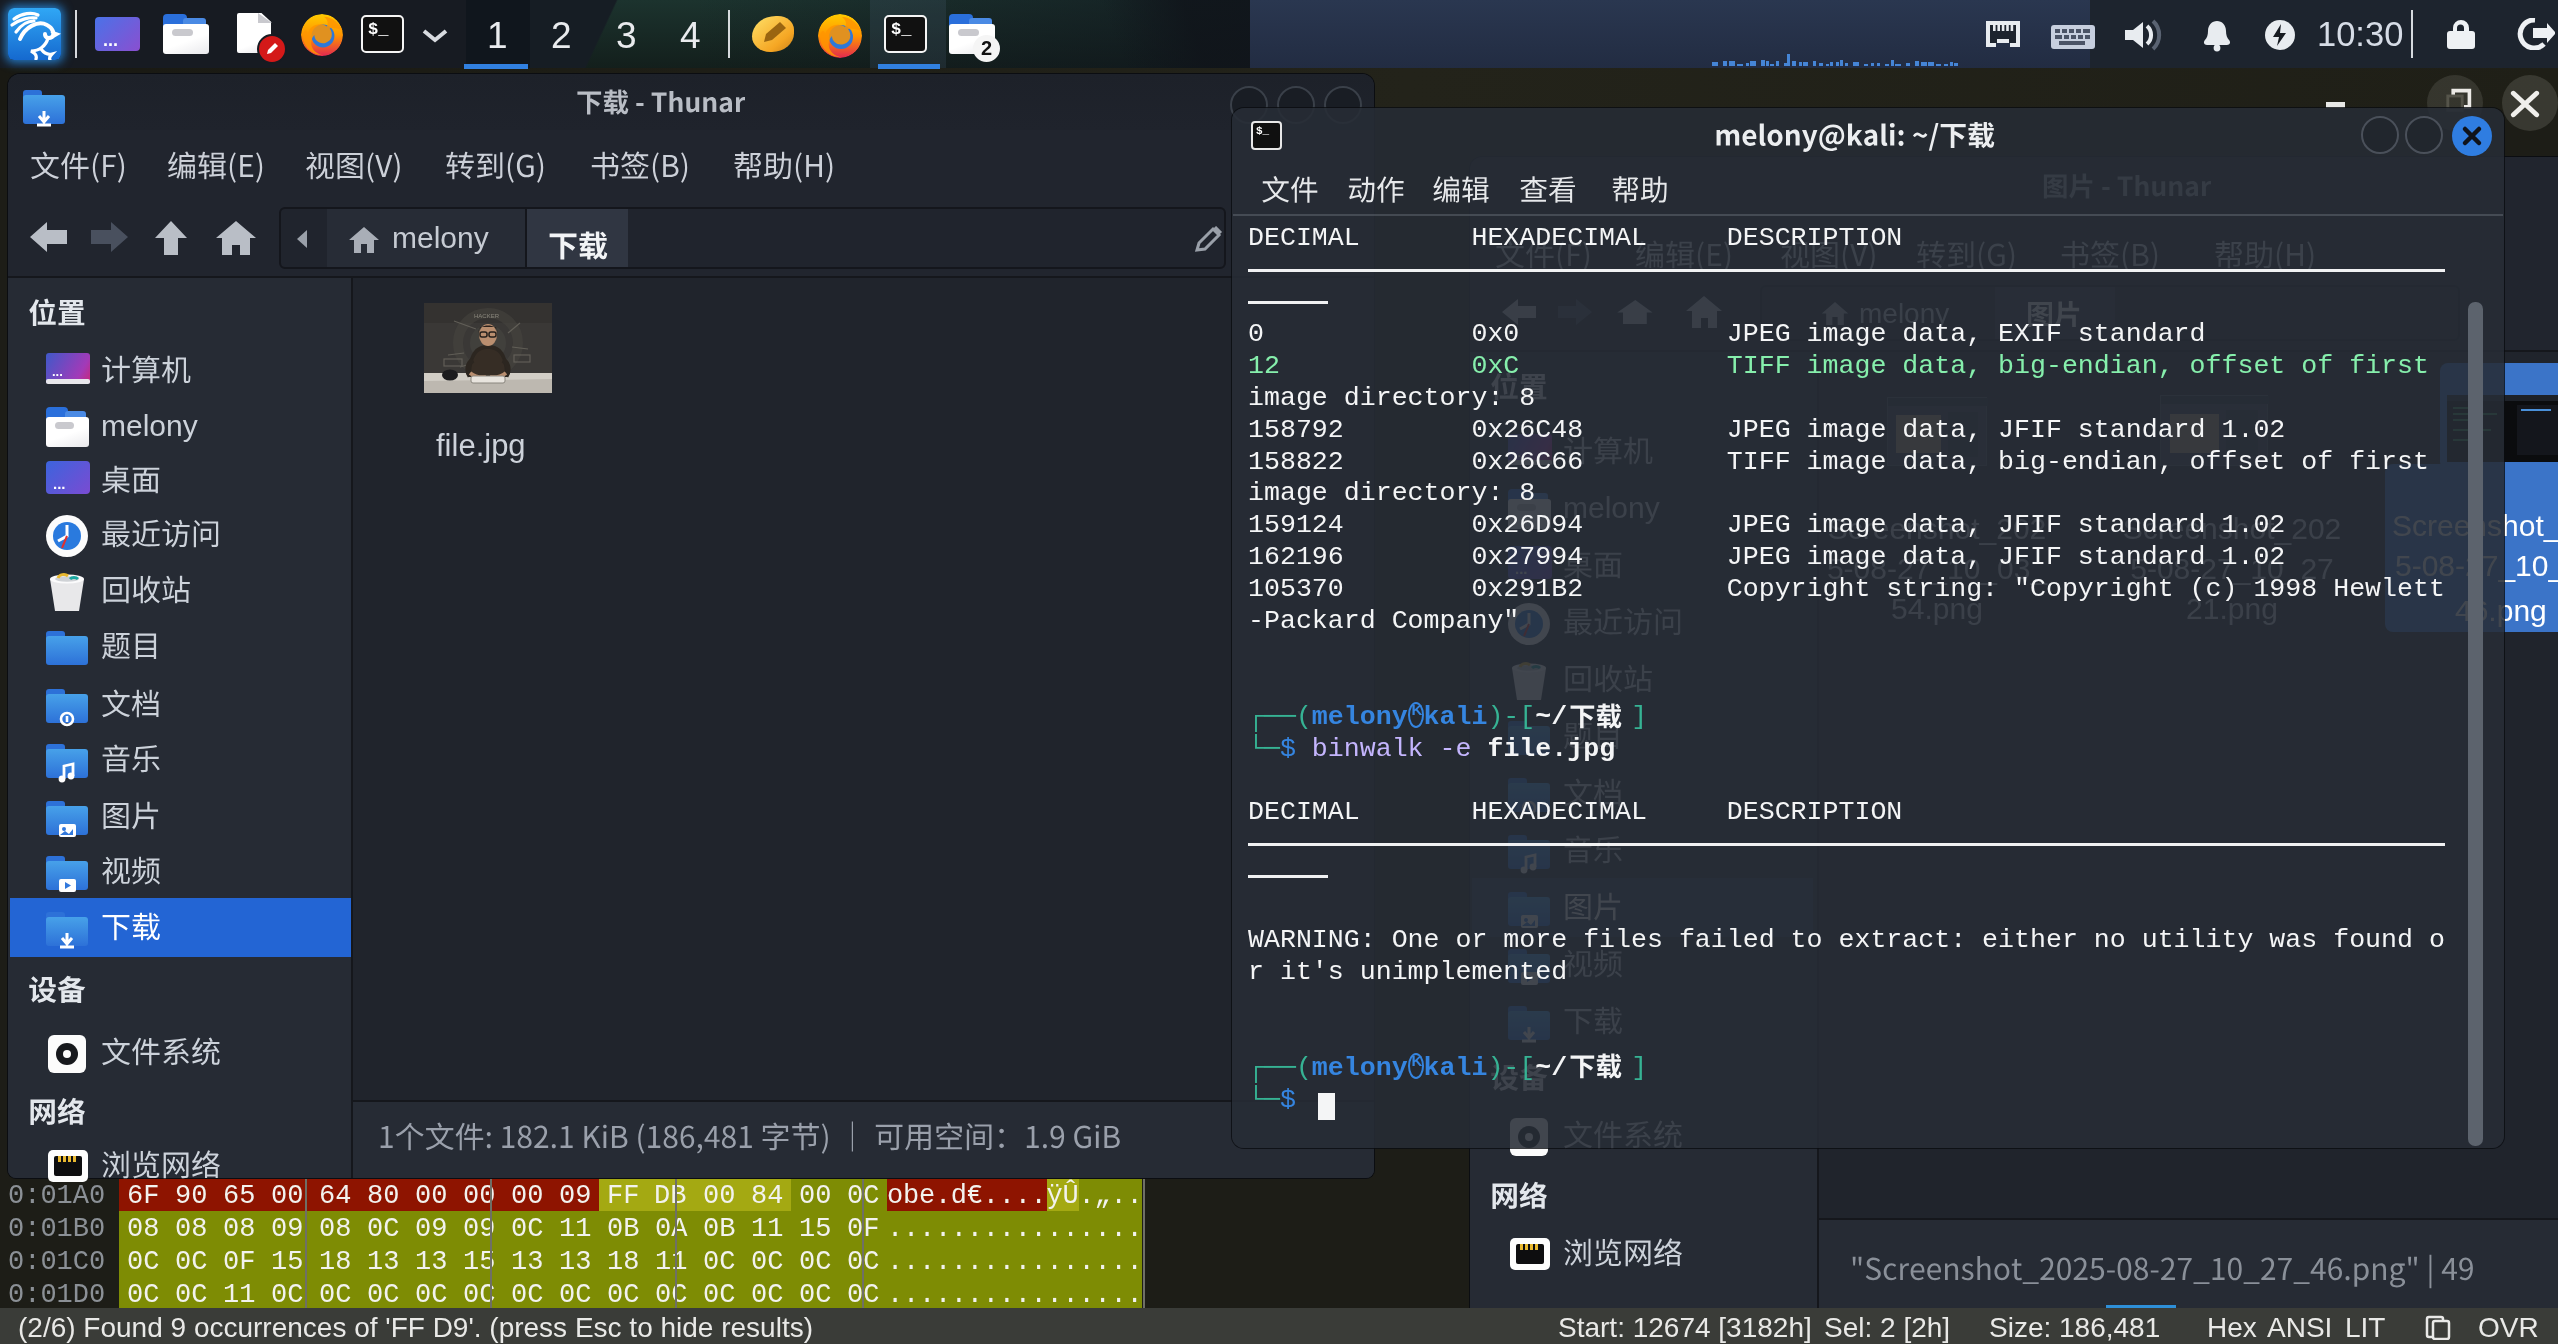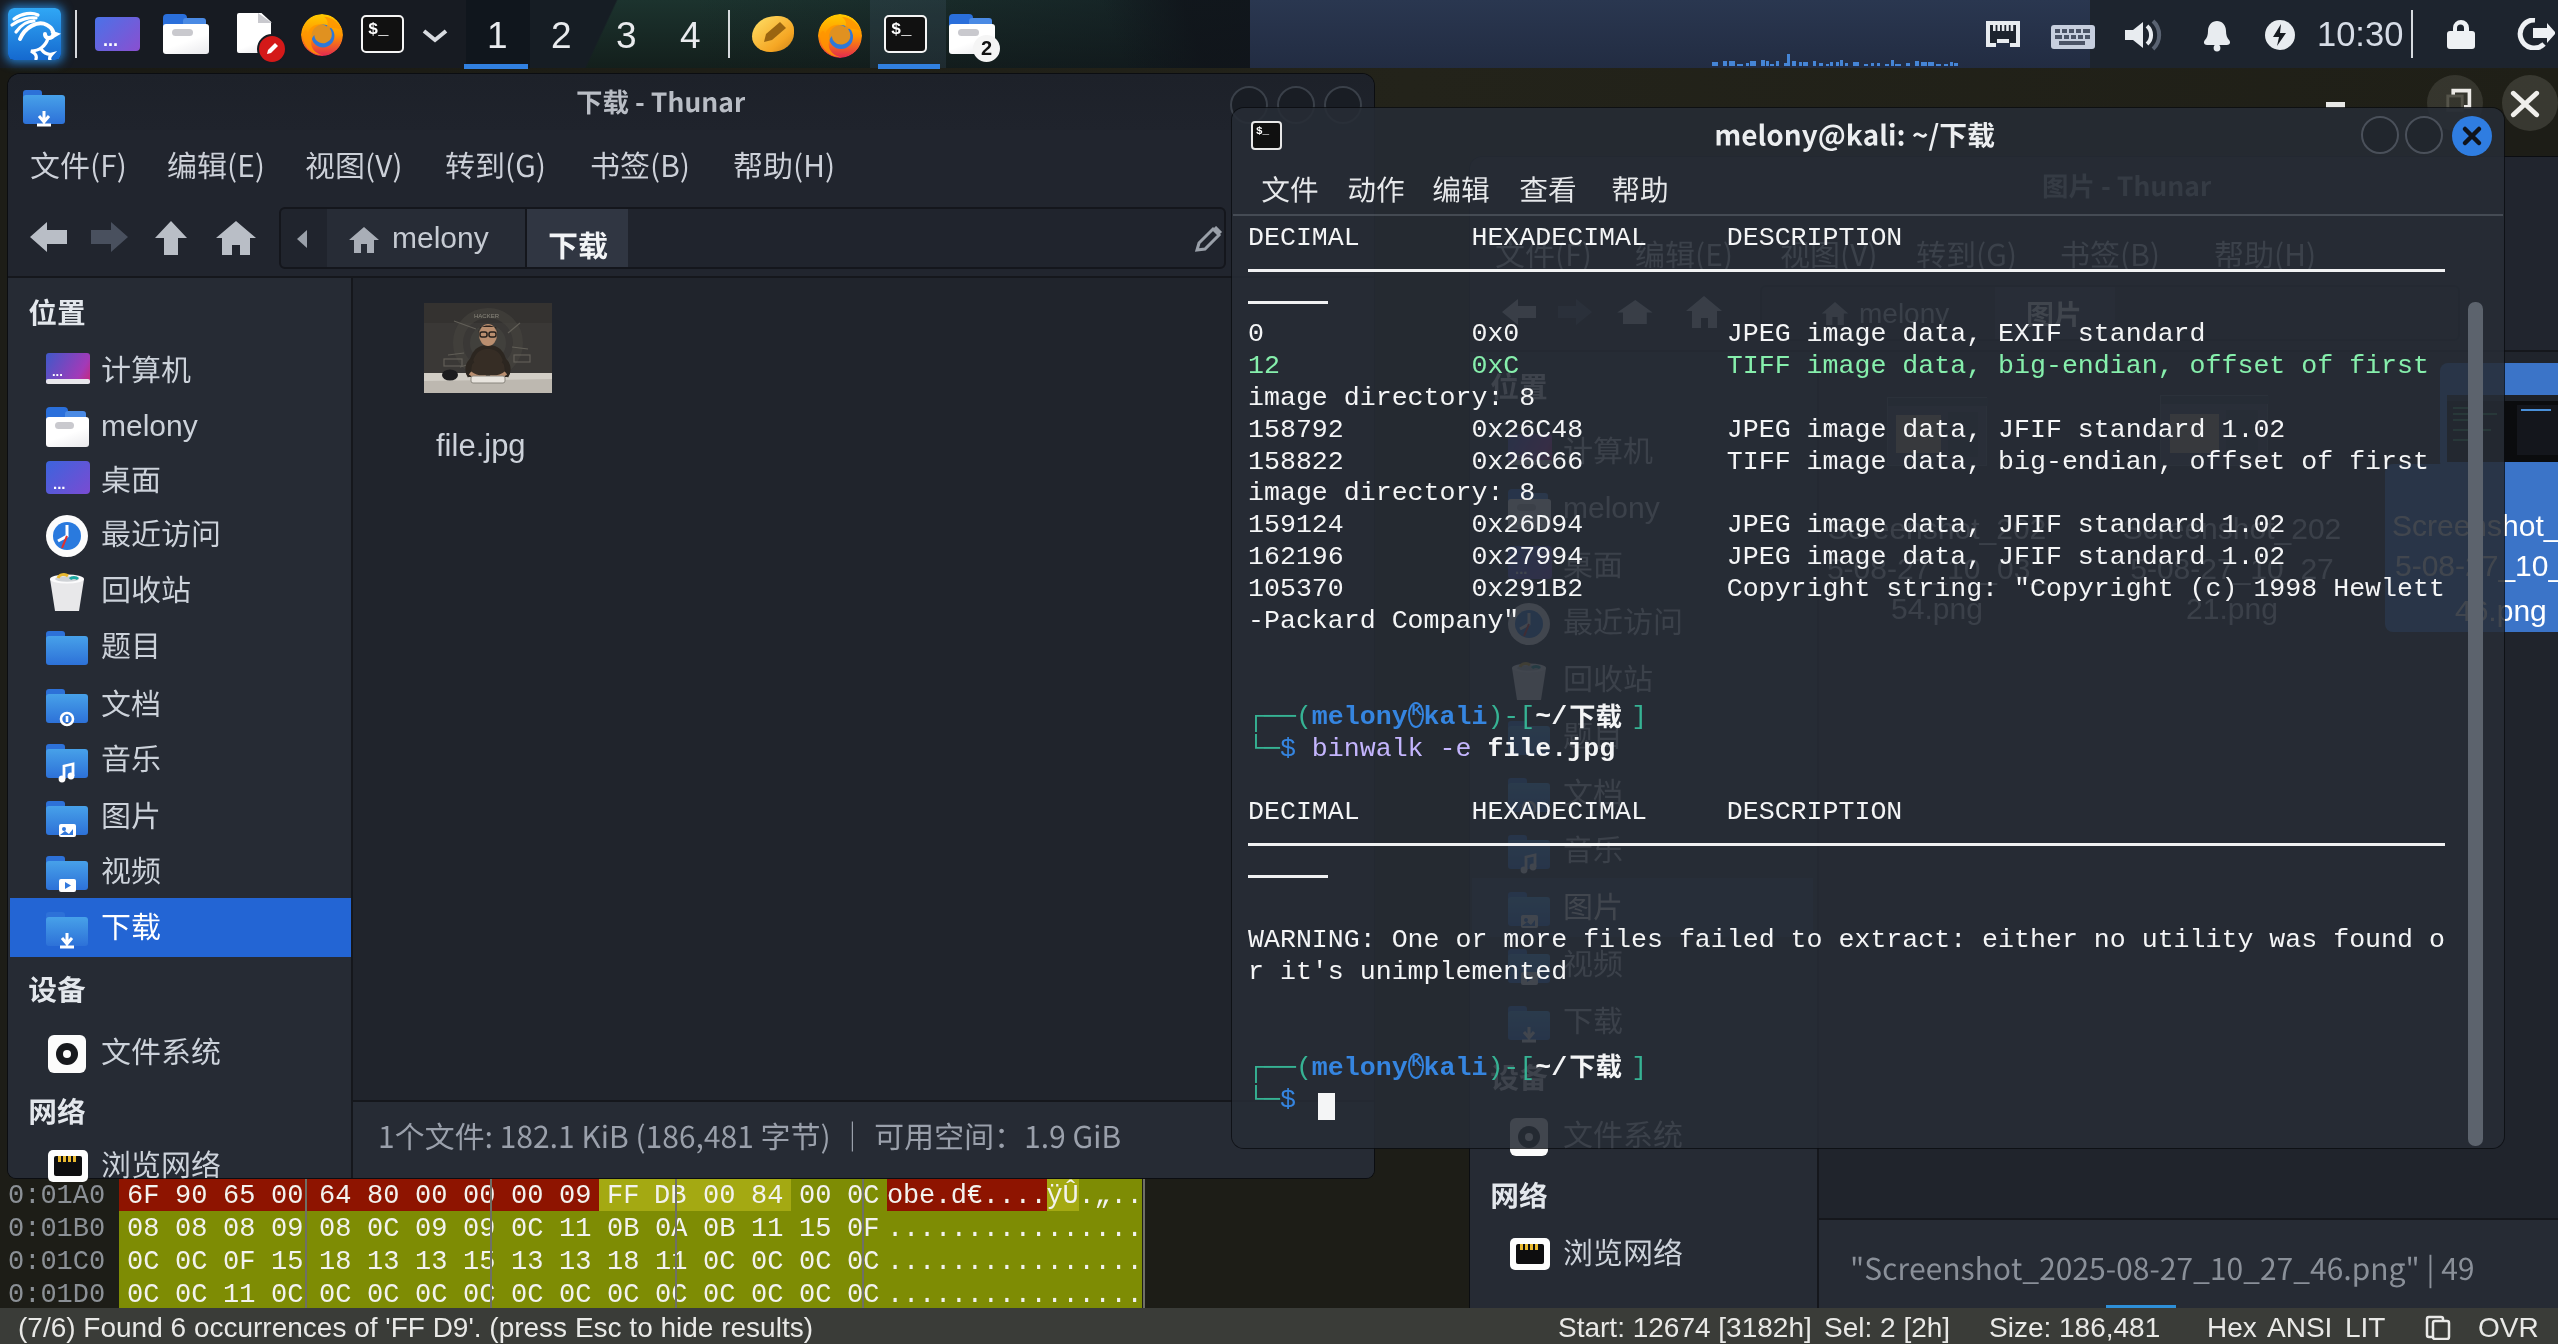--- a/index.html
+++ b/index.html
@@ -454,21 +454,21 @@
 <div class="abs" style="left:1110.4px;top:1277px;width:16px;height:33px;background:#7e8c04"></div>
 <div class="abs" style="left:1110.4px;top:1280px;font:normal 27px 'Liberation Mono',monospace;color:#f2f2ee;white-space:pre;">.</div>
 <div class="abs" style="left:1126.4px;top:1277px;width:16px;height:33px;background:#7e8c04"></div>
 <div class="abs" style="left:1126.4px;top:1280px;font:normal 27px 'Liberation Mono',monospace;color:#f2f2ee;white-space:pre;">.</div>
 <div class="abs" style="left:305px;top:1277px;width:2px;height:33px;background:#6f6f66"></div>
 <div class="abs" style="left:490px;top:1277px;width:2px;height:33px;background:#6f6f66"></div>
 <div class="abs" style="left:675px;top:1277px;width:2px;height:33px;background:#6f6f66"></div>
 <div class="abs" style="left:862px;top:1277px;width:2px;height:33px;background:#6f6f66"></div>
 <div class="abs" style="left:1143px;top:1277px;width:2px;height:33px;background:#6f6f66"></div>
 <div class="abs" style="left:0px;top:1308px;width:2558px;height:36px;background:#3a3c38;z-index:5">
-    <div class="abs" style="left:18px;top:4px;font:normal 28px 'Liberation Sans',sans-serif;color:#e9e9e7;white-space:pre;">(7/6) Found 6 occurrences of 'FF D9'. (press Esc to hide results)</div>
+    <div class="abs" style="left:18px;top:4px;font:normal 28px 'Liberation Sans',sans-serif;color:#e9e9e7;white-space:pre;">(2/6) Found 9 occurrences of 'FF D9'. (press Esc to hide results)</div>
     <div class="abs" style="left:1558px;top:4px;font:normal 28px 'Liberation Sans',sans-serif;color:#e9e9e7;white-space:pre;">Start: 12674 [3182h]</div>
     <div class="abs" style="left:1824px;top:4px;font:normal 28px 'Liberation Sans',sans-serif;color:#e9e9e7;white-space:pre;">Sel: 2 [2h]</div>
     <div class="abs" style="left:1989px;top:4px;font:normal 28px 'Liberation Sans',sans-serif;color:#e9e9e7;white-space:pre;">Size: 186,481</div>
     <div class="abs" style="left:2207px;top:4px;font:normal 28px 'Liberation Sans',sans-serif;color:#e9e9e7;white-space:pre;">Hex</div>
     <div class="abs" style="left:2267px;top:4px;font:normal 28px 'Liberation Sans',sans-serif;color:#e9e9e7;white-space:pre;">ANSI</div>
     <div class="abs" style="left:2345px;top:4px;font:normal 28px 'Liberation Sans',sans-serif;color:#e9e9e7;white-space:pre;">LIT</div>
     <svg class="abs" style="left:2424px;top:4px" width="28" height="28" viewBox="0 0 28 28">
       <rect x="3" y="5" width="16" height="20" rx="2" fill="none" stroke="#e9e9e7" stroke-width="2.5"></rect>
       <rect x="9" y="9" width="16" height="18" rx="2" fill="#3a3c38" stroke="#e9e9e7" stroke-width="2.5"></rect>
     </svg>

